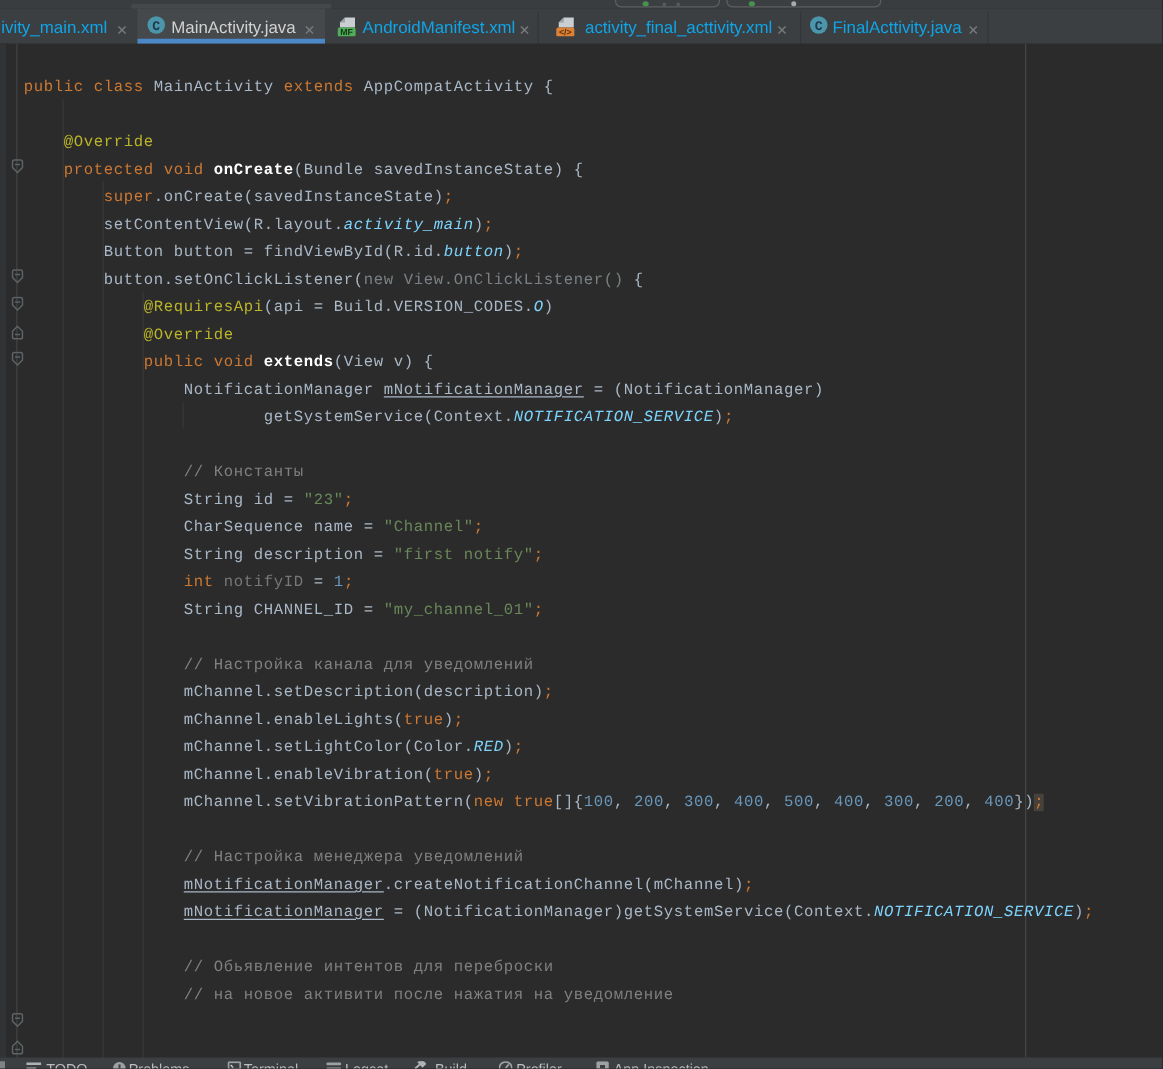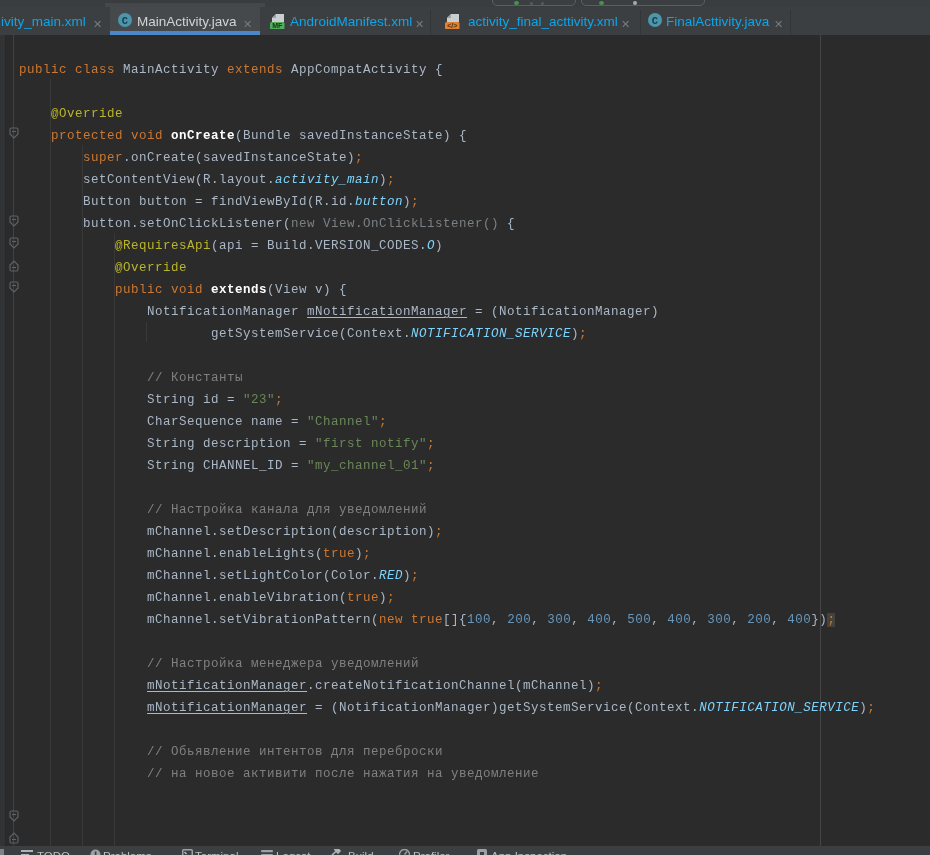--- a/index.html
+++ b/index.html
@@ -110,20 +110,21 @@
       <div>            <span class="a">@RequiresApi</span>(api = Build.VERSION_CODES.<span class="c">O</span>)</div>
       <div>            <span class="a">@Override</span></div>
       <div>            <span class="k">public void </span><span class="m">extends</span>(View v) {</div>
       <div>                NotificationManager <span class="u">mNotificationManager</span> = (NotificationManager)</div>
       <div>                        getSystemService(Context.<span class="c">NOTIFICATION_SERVICE</span>)<span class="k">;</span></div>
       <div></div>
       <div>                <span class="cm">// Константы</span></div>
       <div>                String id = <span class="s">"23"</span><span class="k">;</span></div>
       <div>                CharSequence name = <span class="s">"Channel"</span><span class="k">;</span></div>
       <div>                String description = <span class="s">"first notify"</span><span class="k">;</span></div>
+      <div>                <span class="k">int</span> <span class="un">notifyID</span> = <span class="n">1</span><span class="k">;</span></div>
       <div>                String CHANNEL_ID = <span class="s">"my_channel_01"</span><span class="k">;</span></div>
       <div></div>
       <div>                <span class="cm">// Настройка канала для уведомлений</span></div>
       <div>                mChannel.setDescription(description)<span class="k">;</span></div>
       <div>                mChannel.enableLights(<span class="k">true</span>)<span class="k">;</span></div>
       <div>                mChannel.setLightColor(Color.<span class="c">RED</span>)<span class="k">;</span></div>
       <div>                mChannel.enableVibration(<span class="k">true</span>)<span class="k">;</span></div>
       <div>                mChannel.setVibrationPattern(<span class="k">new true</span>[]{<span class="n">100</span>, <span class="n">200</span>, <span class="n">300</span>, <span class="n">400</span>, <span class="n">500</span>, <span class="n">400</span>, <span class="n">300</span>, <span class="n">200</span>, <span class="n">400</span>})<span class="k hl">;</span></div>
       <div></div>
       <div>                <span class="cm">// Настройка менеджера уведомлений</span></div>

